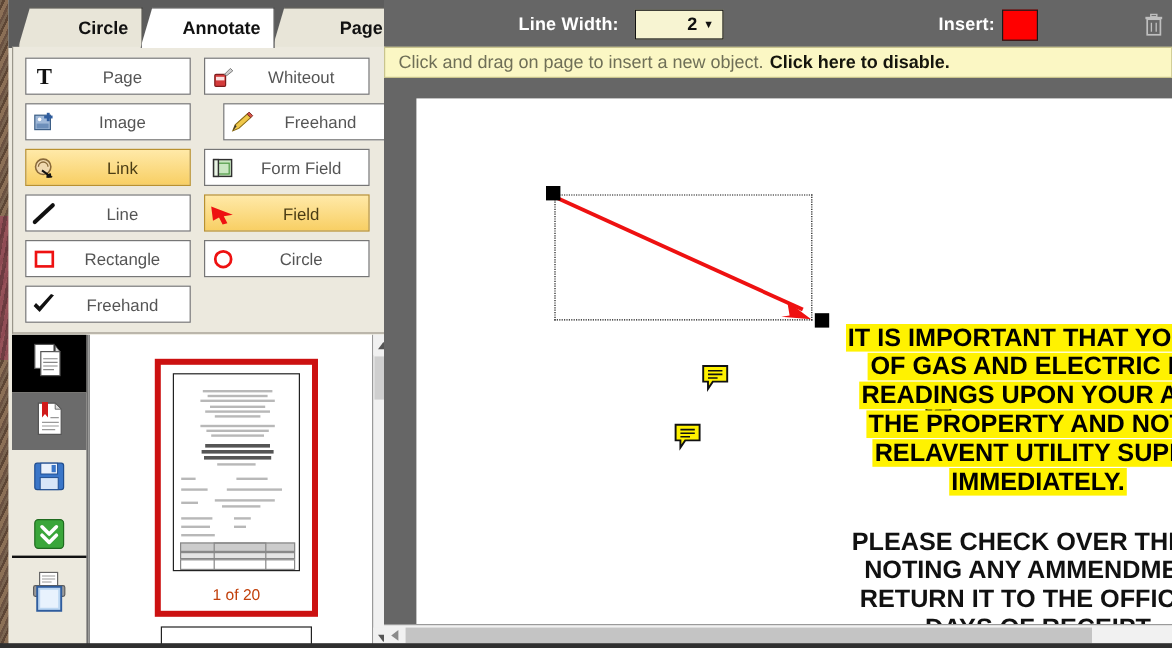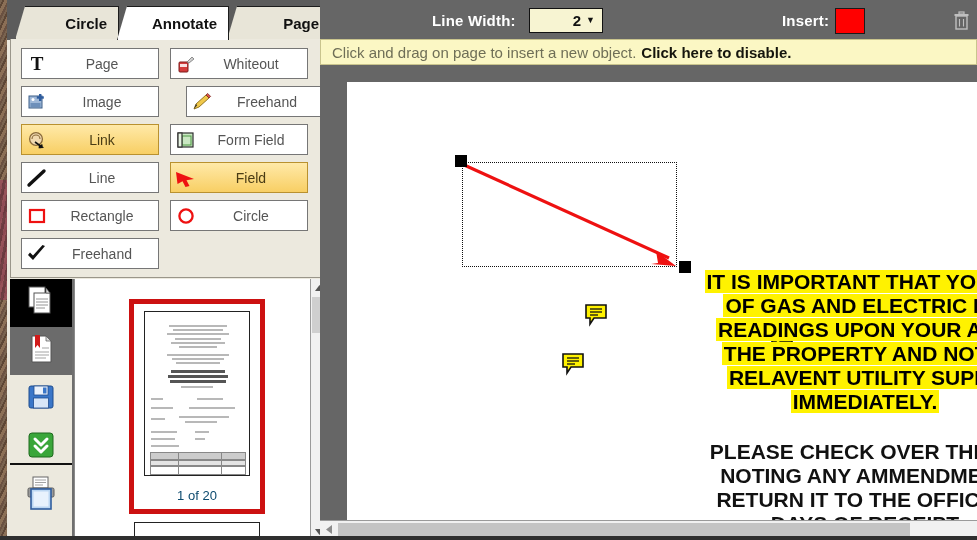--- a/index.html
+++ b/index.html
@@ -116,21 +116,21 @@
   #thumb1{
     position:absolute;left:54px;top:20px;width:136px;height:215px;
     border:5px solid #cc1111;background:#ffffff;box-sizing:border-box;cursor:pointer;
   }
   #thumb1-page{
     position:absolute;left:10px;top:7px;width:106px;height:165px;
     background:#ffffff;border:1px solid #222;box-sizing:border-box;overflow:hidden;
   }
   #thumb1-cap{
     position:absolute;left:0;bottom:6px;width:100%;text-align:center;
-    font-size:13px;color:#0c4a6e;
+    font-size:13px;color:#c2410c;
   }
   #thumb2{
     position:absolute;left:59px;top:243px;width:126px;height:60px;
     border:1px solid #222;background:#fff;box-sizing:border-box;cursor:pointer;
   }
   
   .ml{position:absolute;background:#b8b8b8;height:2px;}
   .mlk{position:absolute;background:#3a3a3a;height:3px;}
   .mbox{position:absolute;border:1px solid #888;box-sizing:border-box;}
   

